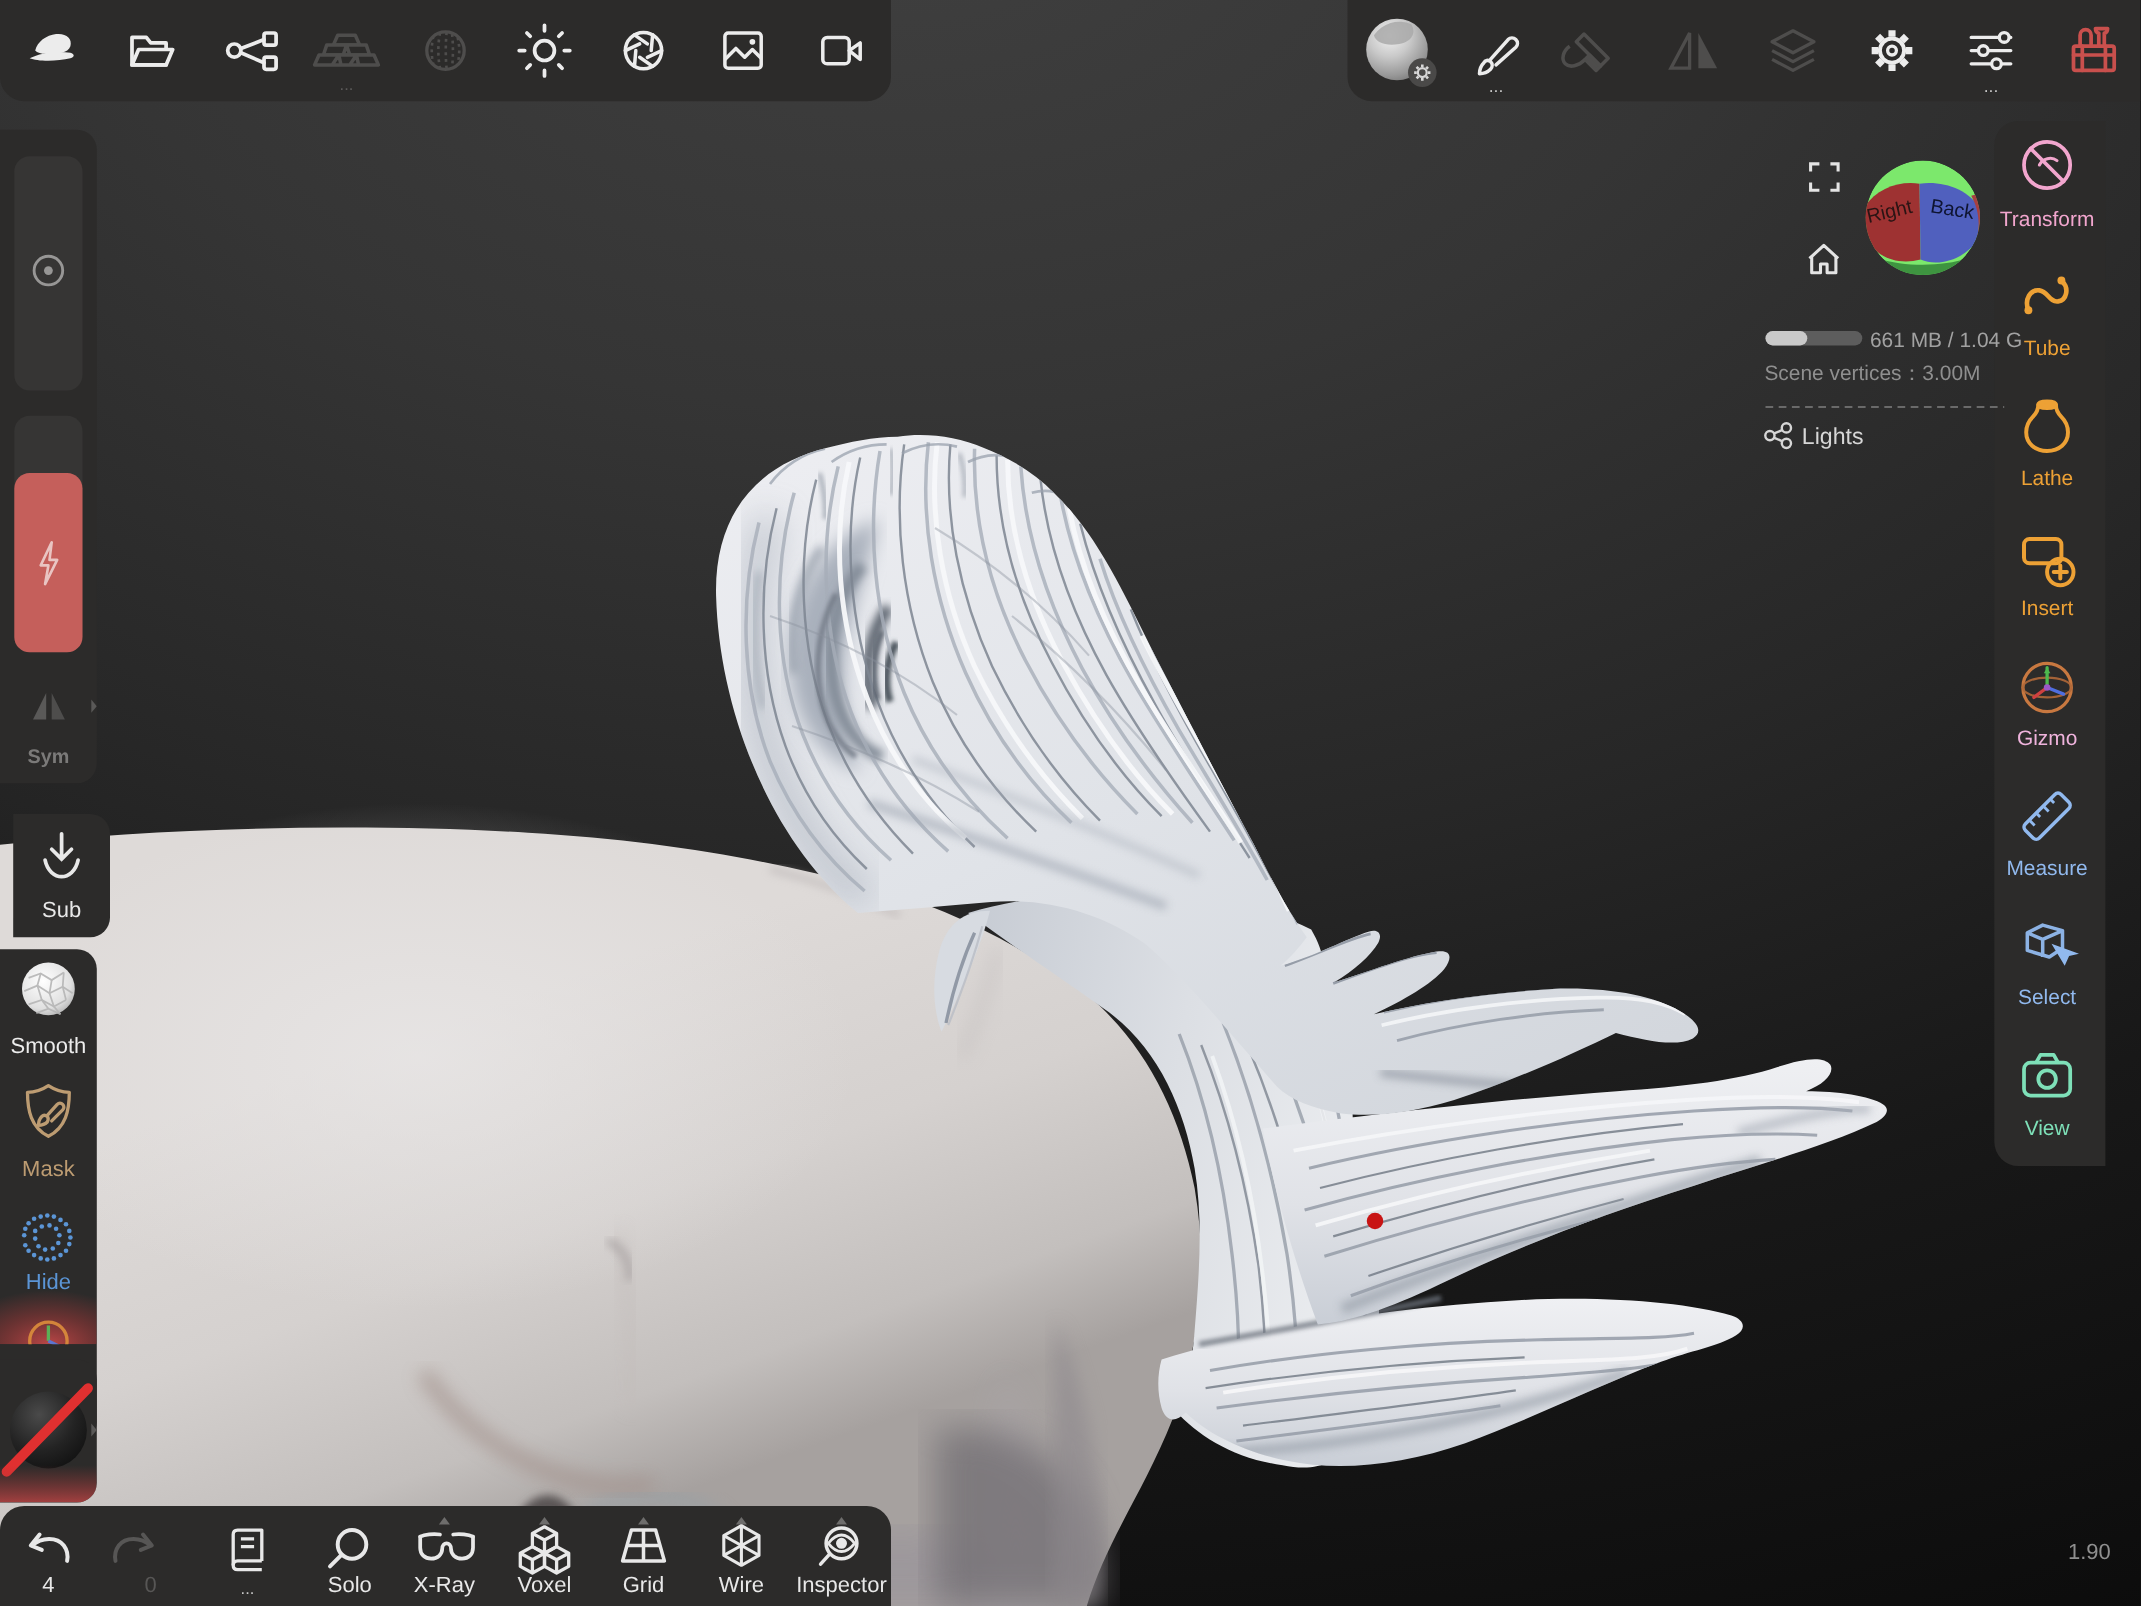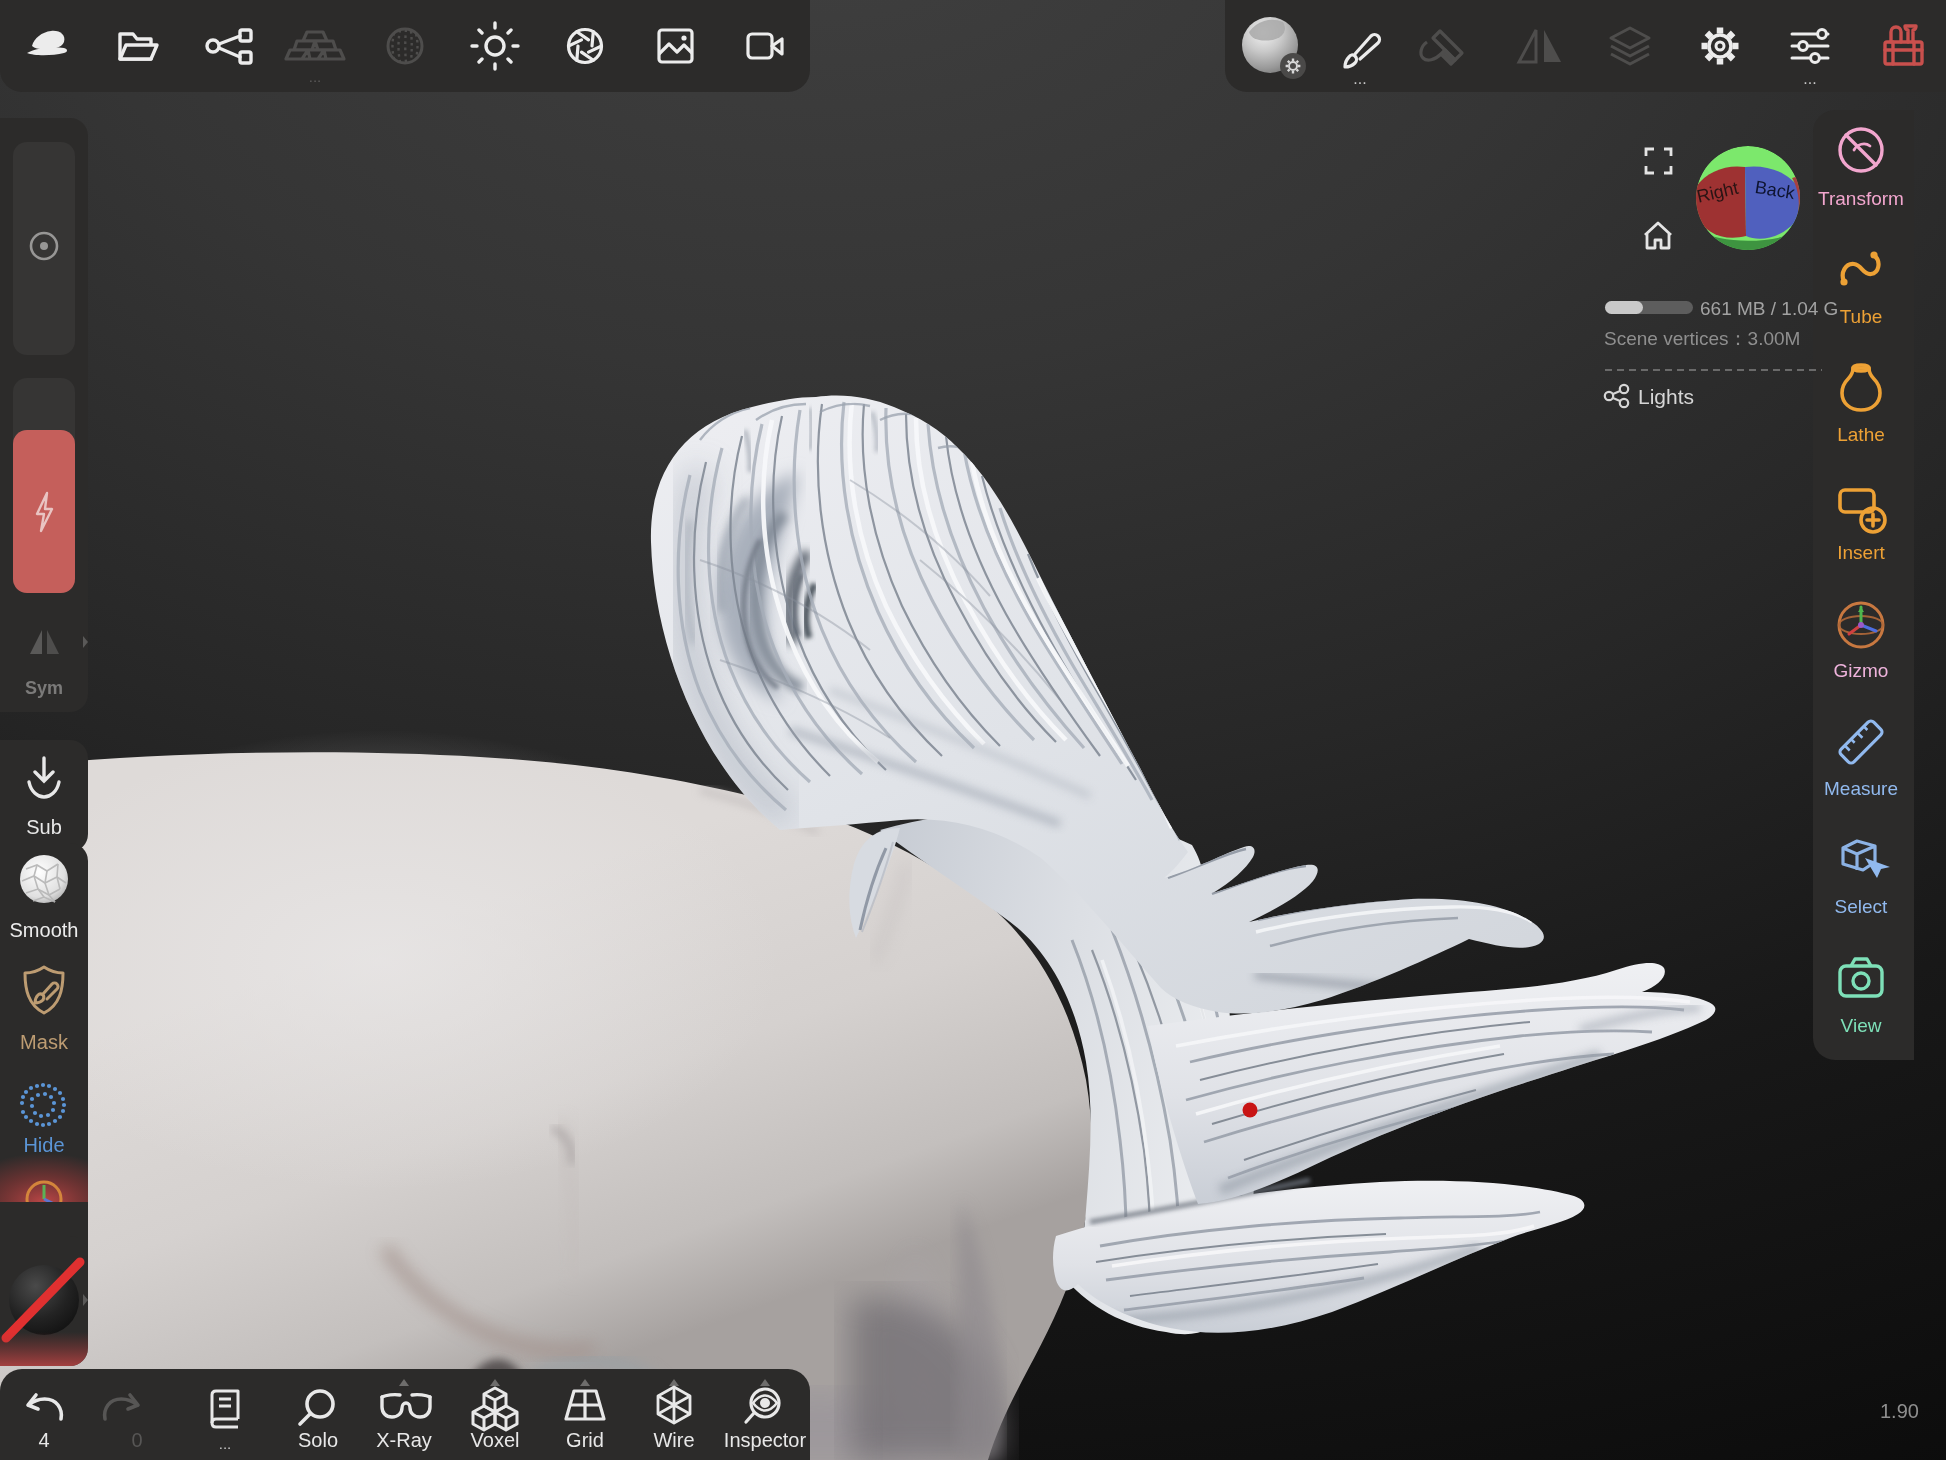--- a/index.html
+++ b/index.html
@@ -415,31 +415,31 @@
 <path d="M47,375 L37,396 L44,396 L41,413 L52,391 L45,391 Z" fill="none" stroke="#e9c4c2" stroke-width="2.4" stroke-linejoin="round"></path>
 <g fill="#5a5958">
 <path d="M42,512 L30,536 L42,536 Z"></path>
 <path d="M47,512 L47,536 L59,536 Z" opacity="0.75"></path>
 <path d="M83,518 L88,524 L83,530 Z"></path>
 </g>
 <text x="44" y="576" fill="#7b7a79" font-size="18" text-anchor="middle">Sym</text>
 </svg>
 </div>
 
-<div class="panel" style="left:0;top:740px;width:88px;height:112px;border-radius:0 18px 18px 0;">
+<div class="panel" style="left:12px;top:740px;width:88px;height:112px;border-radius:0 18px 18px 0;">
 <svg width="88" height="112" viewBox="0 0 88 112">
 <g stroke="#e8e8e8" stroke-width="3.4" fill="none" stroke-linecap="round">
 <path d="M44,18 L44,40 M35,32 L44,41 L53,32"></path>
 <path d="M29,42 C31,52 38,57 44,57 C50,57 57,52 59,42"></path>
 </g>
 <text x="44" y="94" fill="#e8e8e8" font-size="20" text-anchor="middle">Sub</text>
 </svg>
 </div>
 
-<div class="panel" style="left:0;top:843px;width:88px;height:448px;border-radius:0 18px 18px 0;overflow:hidden;">
+<div class="panel" style="left:0;top:863px;width:88px;height:448px;border-radius:0 18px 18px 0;overflow:hidden;">
 <svg width="88" height="359" viewBox="0 0 88 359">
 <defs>
 <radialGradient id="smball" cx="0.4" cy="0.35" r="0.75">
 <stop offset="0" stop-color="#ffffff"></stop>
               <stop offset="0.7" stop-color="#e0e0e0"></stop>
               <stop offset="1" stop-color="#aaaaaa"></stop>
 </radialGradient>
 <radialGradient id="redglow" cx="0.5" cy="1" r="1">
 <stop offset="0" stop-color="#c24848" stop-opacity="0.95"></stop>
               <stop offset="0.55" stop-color="#a03838" stop-opacity="0.5"></stop>

